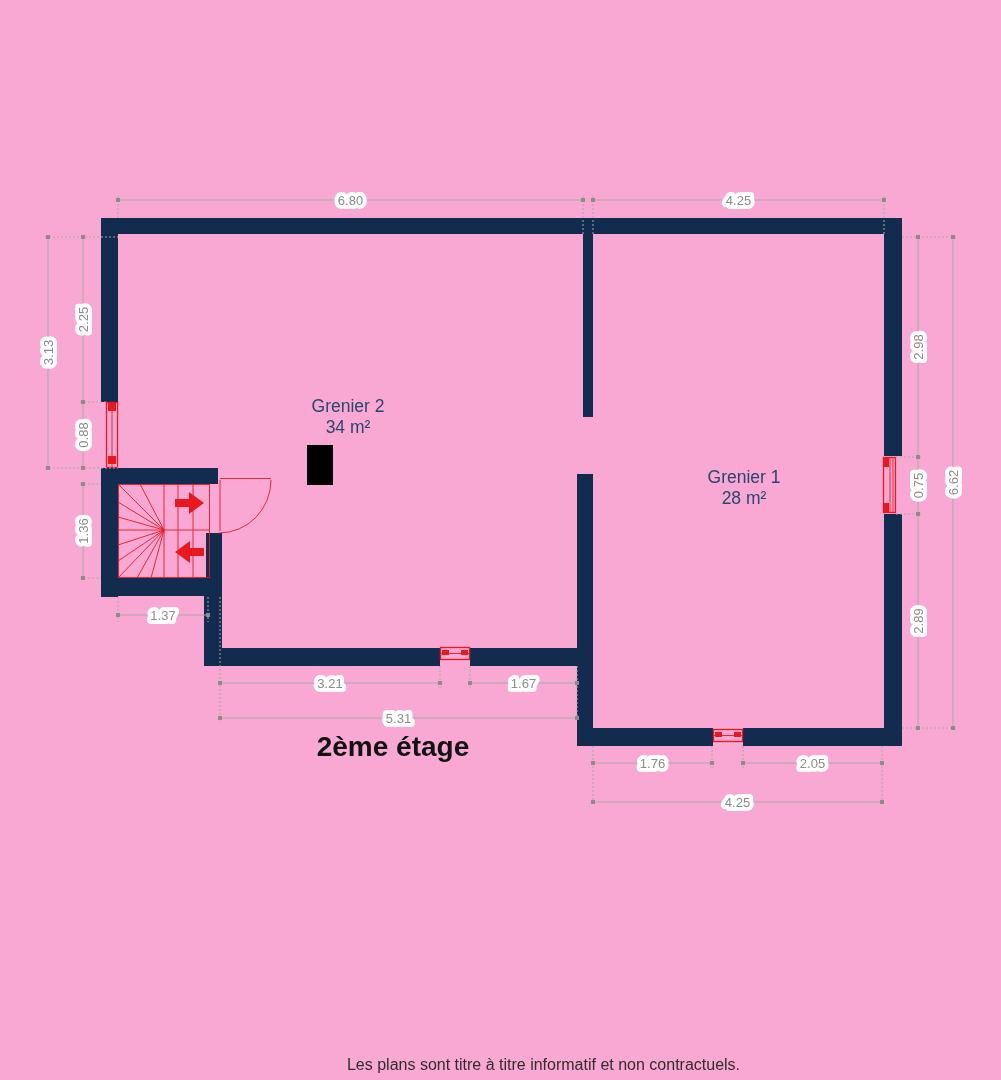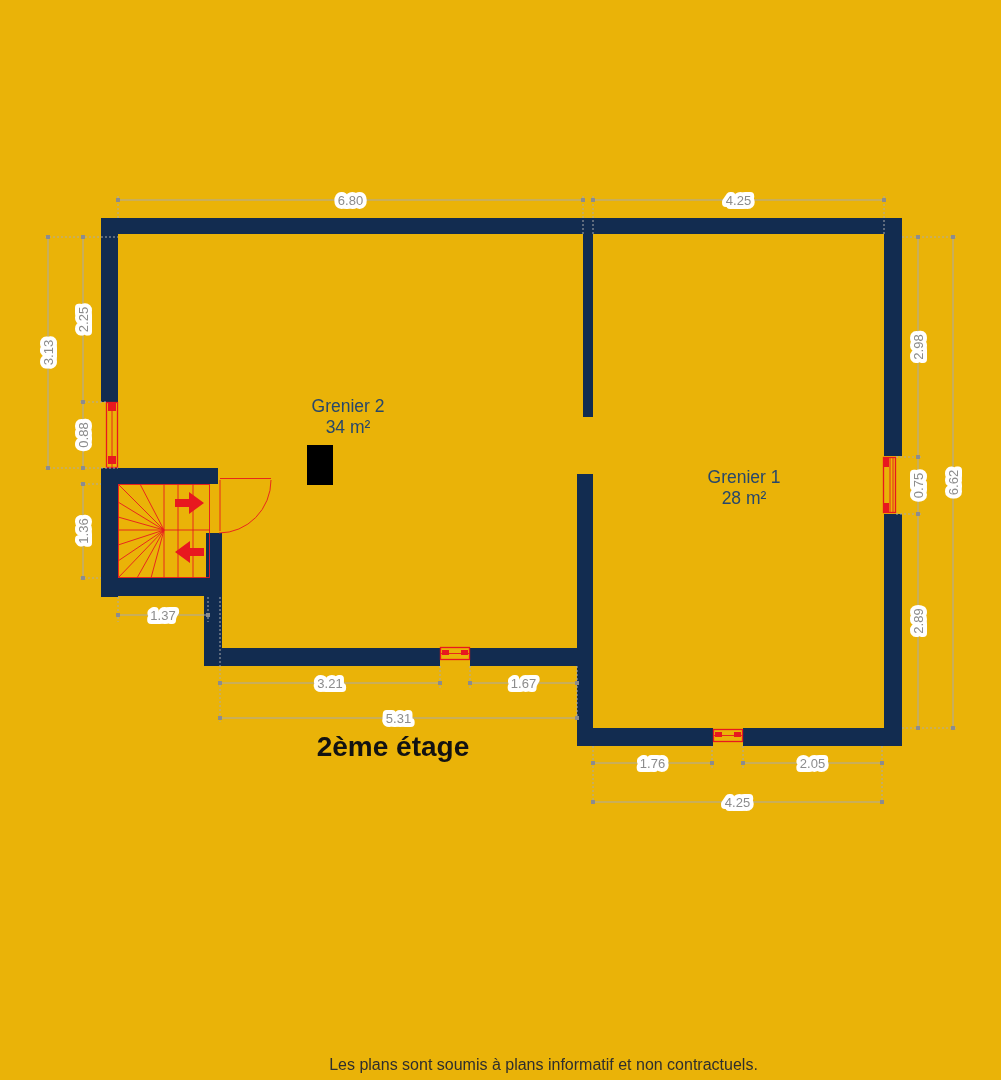--- a/index.html
+++ b/index.html
@@ -1,16 +1,16 @@
 <!DOCTYPE html>
 <html style="--wall: #122c50; --red: #e8181f; --dimline: #a9a9a9; --dimtext: #8c8c8c; --room: #27476b; --title: #121212; --footer: #2e2e2e;"><head>
 <meta charset="utf-8">
 <style>
   html,body{margin:0;padding:0;background:#ffffff;}
-  #stage{position:relative;width:1001px;height:1080px;background:#eab308;overflow:hidden;
+  #stage{position:relative;width:1001px;height:1080px;background:#f9a8d4;overflow:hidden;
          font-family:"Liberation Sans", sans-serif;}
   svg{position:absolute;left:0;top:0;}
   .wall{fill:var(--wall);}
   .red-line{stroke:var(--red);stroke-width:1.3;fill:none;}
   .red-thin{stroke:var(--red);stroke-width:0.9;fill:none;}
   .red-fill{fill:var(--red);}
   .chimney{fill:#000000;}
   .dim-line{stroke:var(--dimline);stroke-width:1;fill:none;}
   .ext-line{stroke:var(--dimline);stroke-width:1;fill:none;stroke-dasharray:2 2;}
   .dim-sq{fill:var(--dimtext);}
@@ -195,14 +195,14 @@
         <text x="953" y="487" class="dim-text" transform="rotate(-90 953 482.5)">6.62</text>
       </g>
 
     <text class="room-text" x="348" y="412">Grenier 2</text>
     <text class="room-text" x="348" y="433">34 m²</text>
     <text class="room-text" x="744" y="483">Grenier 1</text>
     <text class="room-text" x="744" y="504">28 m²</text>
     <text class="title-text" x="393" y="756">2ème étage</text>
   </svg>
 
-  <div id="footer">Les plans sont soumis à plans informatif et non contractuels.</div>
+  <div id="footer">Les plans sont titre à titre informatif et non contractuels.</div>
 </div>
 
 </body></html>

